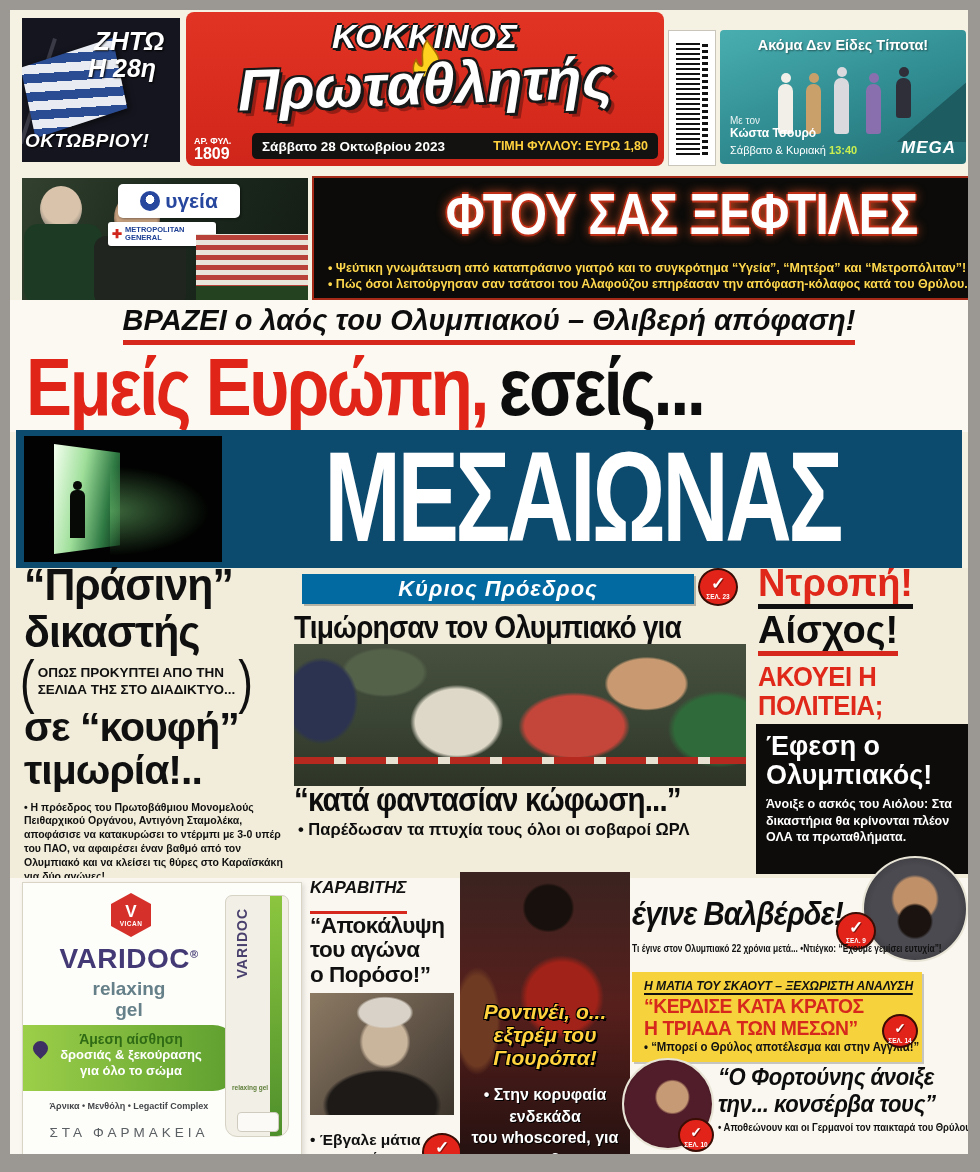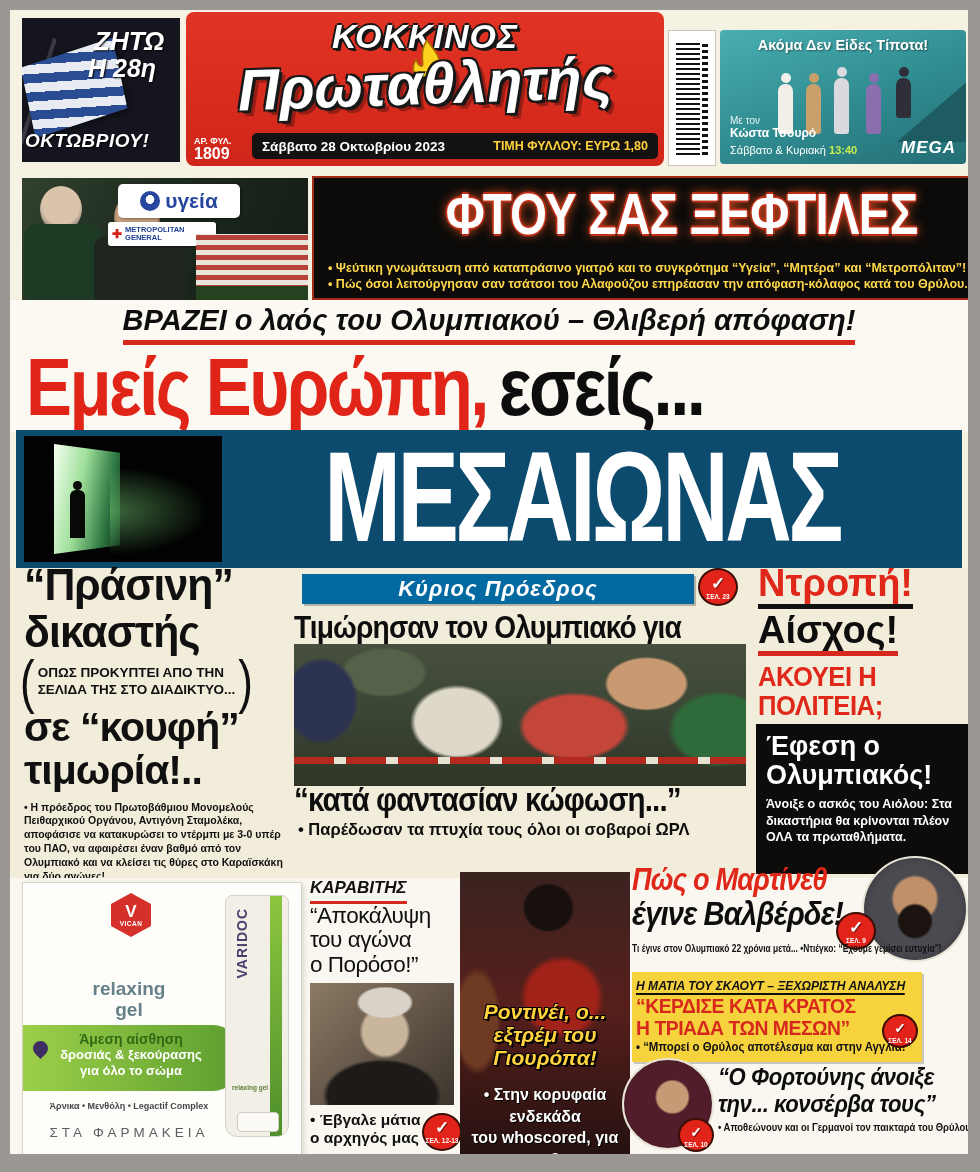--- a/index.html
+++ b/index.html
@@ -172,29 +172,29 @@
   #ad-avail{position:absolute;left:0;top:242px;width:212px;text-align:center;color:#5a5f63;font-size:13.5px;letter-spacing:4px;}
   #ad-tube{position:absolute;right:12px;top:12px;width:62px;height:240px;background:#f1efe6;border:1px solid #d6d2c4;
       border-radius:7px 7px 12px 12px;overflow:hidden;}
   #tube-stripe{position:absolute;right:6px;top:0;width:12px;height:100%;background:linear-gradient(180deg,#8cc63f,#4e8f2b);}
   #tube-label{position:absolute;left:8px;top:12px;writing-mode:vertical-rl;transform:rotate(180deg);
       font-size:14px;font-weight:900;color:#4a406e;letter-spacing:1px;}
   #tube-sub{position:absolute;left:6px;bottom:44px;font-size:6.5px;font-weight:700;color:#5d7d38;line-height:1.2;}
   #tube-cap{position:absolute;left:11px;bottom:4px;width:40px;height:18px;background:#fbfaf6;border:1px solid #cfccbf;border-radius:4px;}
 
   #kv{left:300px;top:868px;width:148px;}
-  #kv-name{font-size:17px;font-weight:900;font-style:italic;color:#101010;border-bottom:3px solid #d6281c;display:inline-block;padding-bottom:3px;}
-  .kv-q{font-size:22.5px;font-weight:400;color:#101010;line-height:1.08;letter-spacing:-.5px;white-space:nowrap;}
+  #kv-name{font-size:17px;font-weight:900;font-style:italic;color:#101010;border-bottom:3px solid #d6281c;display:inline-block;padding-bottom:13px;}
+  .kv-q{font-size:22.5px;font-weight:700;color:#101010;line-height:1.08;letter-spacing:-.5px;white-space:nowrap;}
   #kv-photo{margin-top:6px;width:144px;height:122px;
       background:
         radial-gradient(ellipse 46px 26px at 52% 16%,#d8d2c8 0 55%,transparent 62%),
         radial-gradient(ellipse 40px 42px at 52% 40%,#c9b49c 0 55%,transparent 64%),
         radial-gradient(ellipse 90px 55px at 50% 92%,#1d1a18 0 60%,transparent 66%),
         linear-gradient(135deg,#8c7a63 0%,#5c5044 60%,#3c352c 100%);}
-  #kv-bullet{margin-top:6px;font-size:15.5px;font-weight:900;color:#101010;line-height:1.15;position:relative;width:148px;}
+  #kv-bullet{margin-top:16px;font-size:15.5px;font-weight:900;color:#101010;line-height:1.15;position:relative;width:148px;}
   #kv-badge{right:-4px;bottom:-4px;}
 
   #rod{left:450px;top:862px;width:170px;height:298px;overflow:hidden;
       background:
         radial-gradient(ellipse 42px 40px at 52% 12%,#18100c 0 55%,transparent 62%),
         radial-gradient(ellipse 70px 70px at 60% 42%,#a02218 0 50%,transparent 60%),
         radial-gradient(ellipse 40px 90px at 10% 50%,#6e3a22 0 50%,transparent 60%),
         linear-gradient(180deg,#3a2320 0%,#571f1c 45%,#20100f 100%);}
   .rod-h{text-align:center;font-size:21px;font-weight:900;font-style:italic;color:#ffd23e;line-height:1.1;
       text-shadow:-1px -1px 0 #000,1px -1px 0 #000,-1px 1px 0 #000,2px 2px 0 #000;}
@@ -210,21 +210,21 @@
       transform:scaleX(.86);transform-origin:left;white-space:nowrap;}
   #mz-circle{left:852px;top:846px;width:106px;height:106px;border-radius:50%;border:2px solid #e8e4d6;box-sizing:border-box;
       background:
         radial-gradient(circle 26px at 50% 62%,#1b1310 0 60%,transparent 70%),
         radial-gradient(circle 30px at 50% 40%,#c09068 0 70%,transparent 80%),
         radial-gradient(circle at 50% 50%,#4a4a50 0 60%,#2c2c30 100%);}
   #mz-badge{left:826px;top:902px;}
   #mz-sub{left:622px;top:928px;width:420px;}
   #mz-sub span{display:inline-block;font-size:10.5px;font-weight:900;color:#111;transform:scaleX(.8);transform-origin:left;white-space:nowrap;}
 
-  #scout{left:622px;top:962px;width:290px;height:90px;background:#f6d23c;box-sizing:border-box;padding:4px 4px;
+  #scout{left:622px;top:962px;width:290px;height:90px;background:#f6d23c;box-sizing:border-box;padding:4px 12px;
       box-shadow:2px 2px 0 rgba(0,0,0,.2);}
   #sc-kicker span{display:inline-block;font-size:13px;font-weight:900;font-style:italic;color:#111;
       border-bottom:2px solid #111;transform:scaleX(.93);transform-origin:left;white-space:nowrap;}
   .sc-h{font-size:21px;font-weight:900;color:#d6281c;line-height:1.04;letter-spacing:-.5px;transform:scaleX(.92);transform-origin:left;white-space:nowrap;}
   #sc-bullet{font-size:12px;font-weight:900;color:#111;margin-top:1px;transform:scaleX(.95);transform-origin:left;white-space:nowrap;}
   #sc-badge{right:4px;top:42px;}
 
   #ft-circle{left:612px;top:1048px;width:92px;height:92px;border-radius:50%;border:2px solid #e8e4d6;box-sizing:border-box;
       background:
         radial-gradient(circle 22px at 55% 42%,#c59a74 0 70%,transparent 80%),
@@ -388,20 +388,23 @@
     <div id="r-box-body">Άνοιξε ο ασκός του Αιόλου: Στα δικαστήρια θα κρίνονται πλέον ΟΛΑ τα πρωταθλήματα.</div>
   </div>
 
   <div class="abs" id="band-bot"></div>
 
   <div class="abs" id="ad">
     <div id="ad-logo">
       <span class="v">V</span>
       <span class="b">VICAN</span>
     </div>
+    <div id="ad-product">
+      <span>VARIDOC</span><sup>®</sup>
+    </div>
     <div id="ad-type">
       <div>relaxing</div>
       <div>gel</div>
     </div>
     <div id="ad-banner">
       <div id="ad-claim1">Άμεση αίσθηση</div>
       <div id="ad-claim2">δροσιάς &amp; ξεκούρασης</div>
       <div id="ad-claim3">για όλο το σώμα</div>
     </div>
     <div id="ad-drop"></div>
@@ -438,21 +441,20 @@
       <div class="rod-h">Γιουρόπα!</div>
     </div>
     <div id="rod-sub">
       <div>• Στην κορυφαία ενδεκάδα</div>
       <div>του whoscored, για την 3η</div>
       <div>αγωνιστική των ομίλων!</div>
     </div>
   </div>
 
   <div class="abs" id="mz-circle"></div>
-  <div class="abs" id="mz-red"><span>Πώς ο Μαρτίνεθ</span></div>
   <div class="abs" id="mz-black"><span>έγινε Βαλβέρδε!</span></div>
   <span class="badge" id="mz-badge">
     <span class="chk"></span>
     <span class="pg">ΣΕΛ. 9</span>
   </span>
   <div class="abs" id="mz-sub"><span>Τι έγινε στον Ολυμπιακό 22 χρόνια μετά... •Ντιέγκο: “Εχουμε γεμίσει ευτυχία”!</span></div>
 
   <div class="abs" id="scout">
     <div id="sc-kicker"><span>Η ΜΑΤΙΑ ΤΟΥ ΣΚΑΟΥΤ – ΞΕΧΩΡΙΣΤΗ ΑΝΑΛΥΣΗ</span></div>
     <div class="sc-h">“ΚΕΡΔΙΣΕ ΚΑΤΑ ΚΡΑΤΟΣ</div>

